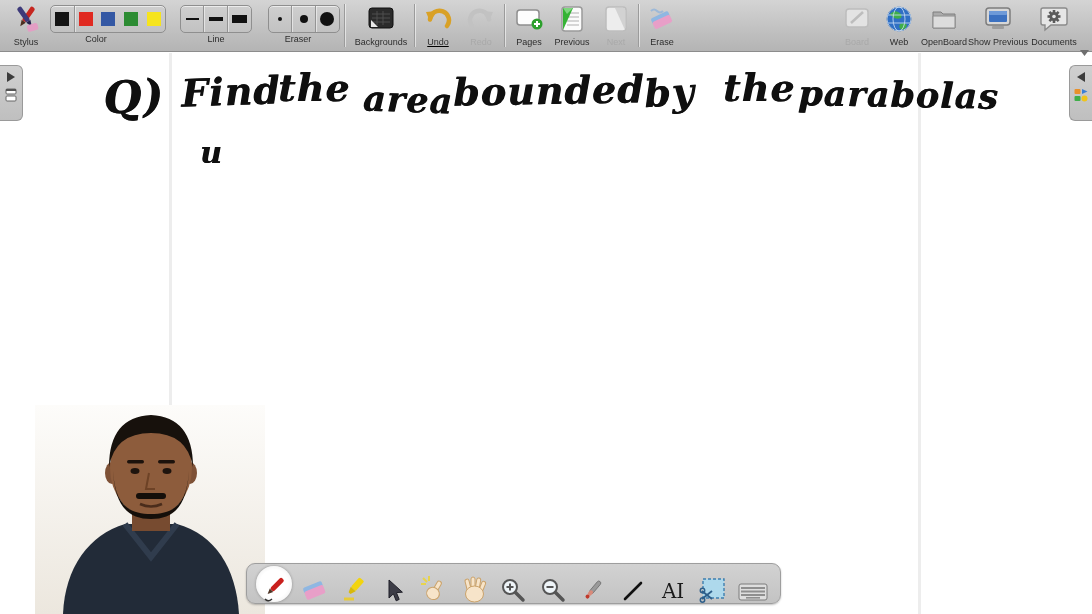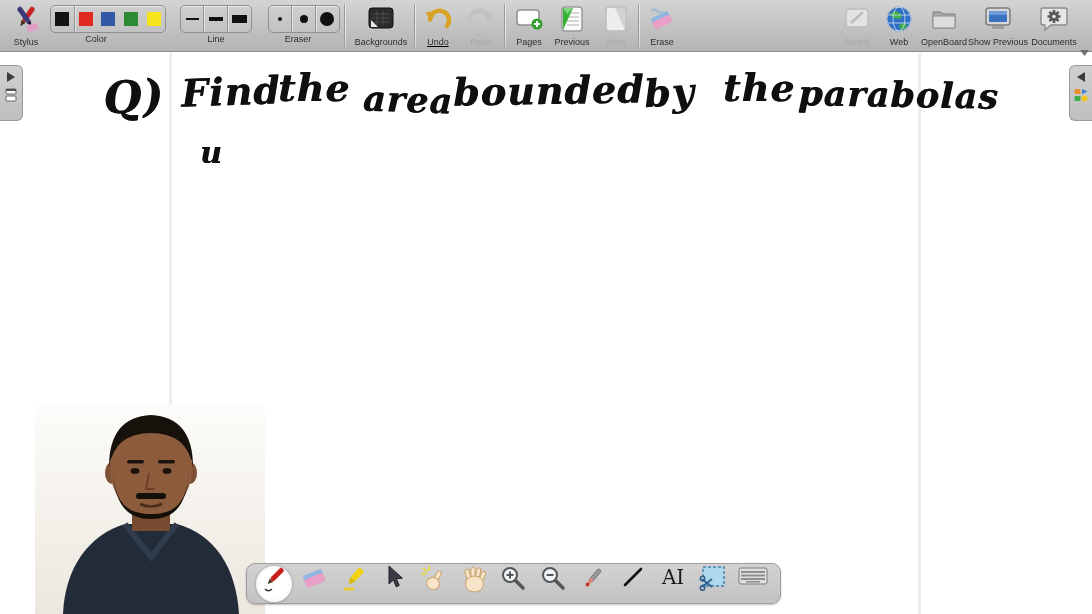--- a/index.html
+++ b/index.html
@@ -46,21 +46,21 @@
   
   .webcam { position:absolute; left:35px; top:352px; width:230px; height:209px;
     background:linear-gradient(#fdfcfa,#ece7de); overflow:hidden; }
 
   
   .stylusbar { position:absolute; left:246px; top:510px; width:535px; height:41px;
     background:linear-gradient(#d2d2d2,#c3c3c3);
     border:1px solid #9e9e9e; border-radius:9px;
     box-shadow:0 1px 2px rgba(0,0,0,.25); display:flex; align-items:center;
     justify-content:space-between; padding:0 8px; z-index:25; }
-  .tool { width:38px; height:38px; display:flex; align-items:flex-start; justify-content:center;
+  .tool { width:38px; height:38px; display:flex; align-items:flex-end; justify-content:center;
     position:relative; cursor:pointer; }
   .tool.selected::before { content:""; position:absolute; left:1px; top:1px;
     width:36px; height:36px; border-radius:50%;
     background:radial-gradient(#ffffff 55%, #e8e8e8); box-shadow:0 0 3px rgba(0,0,0,.3); }
   .tool > * { position:relative; }
   .text-glyph { font-family:"DejaVu Serif", serif; font-size:20px; color:#1a1a1a; font-weight:500; }
 </style>
 </head>
 <body>
 

